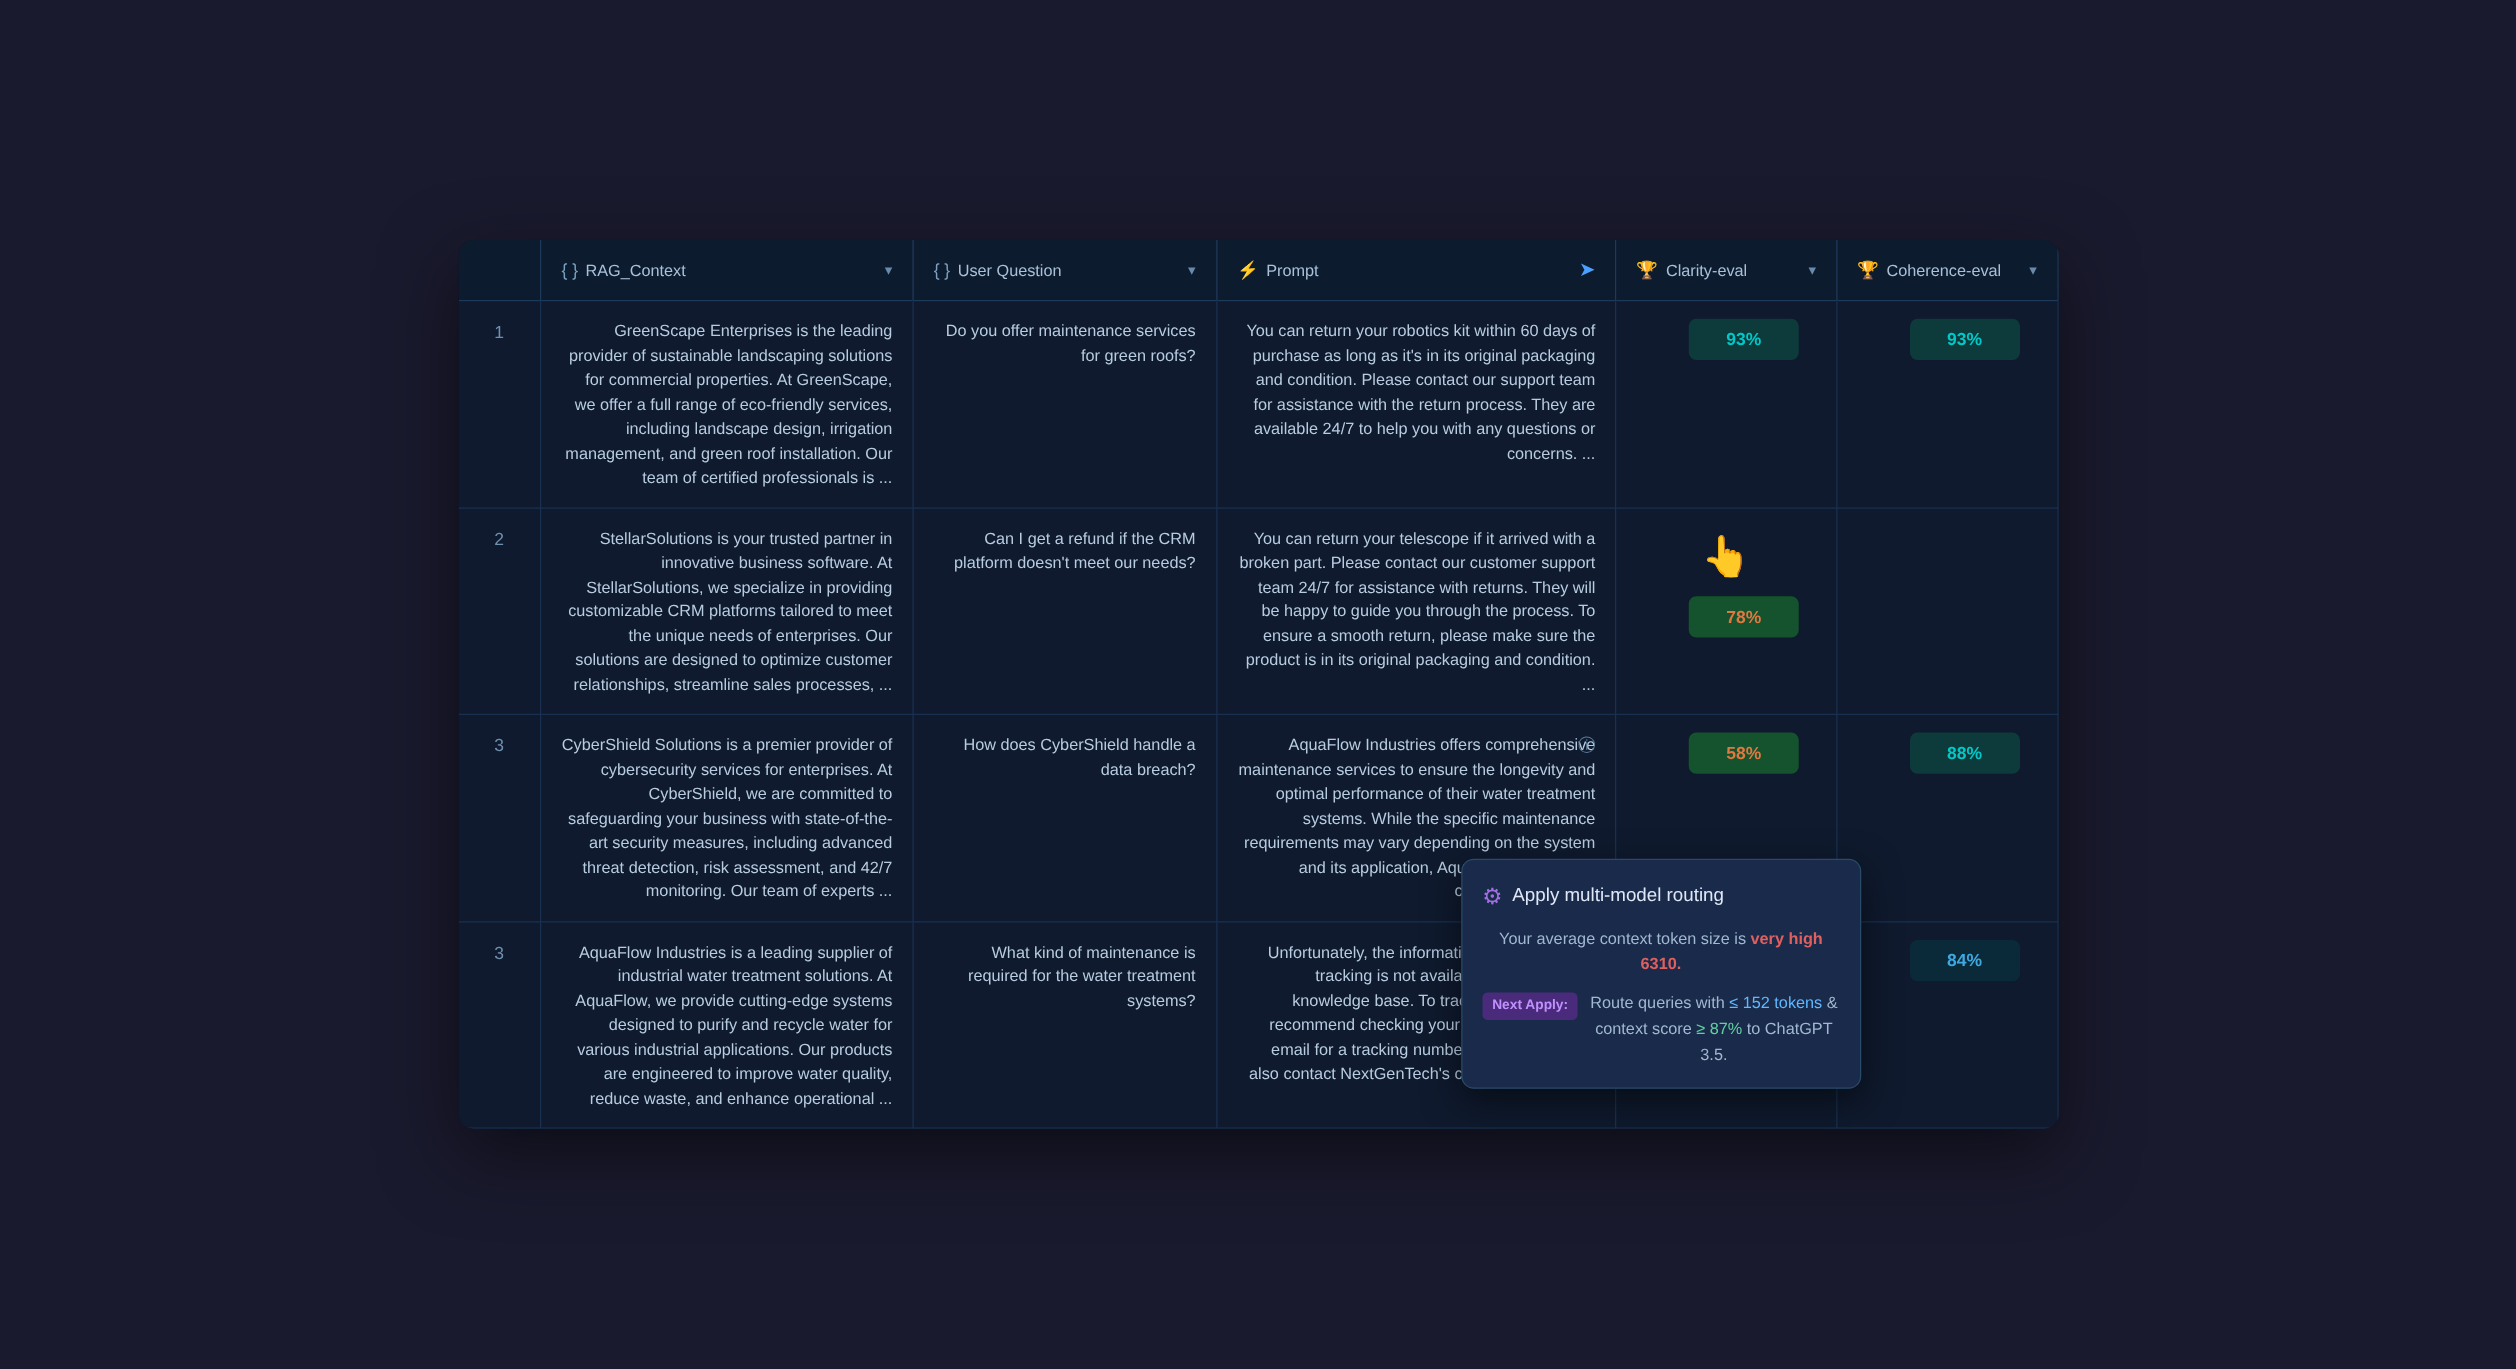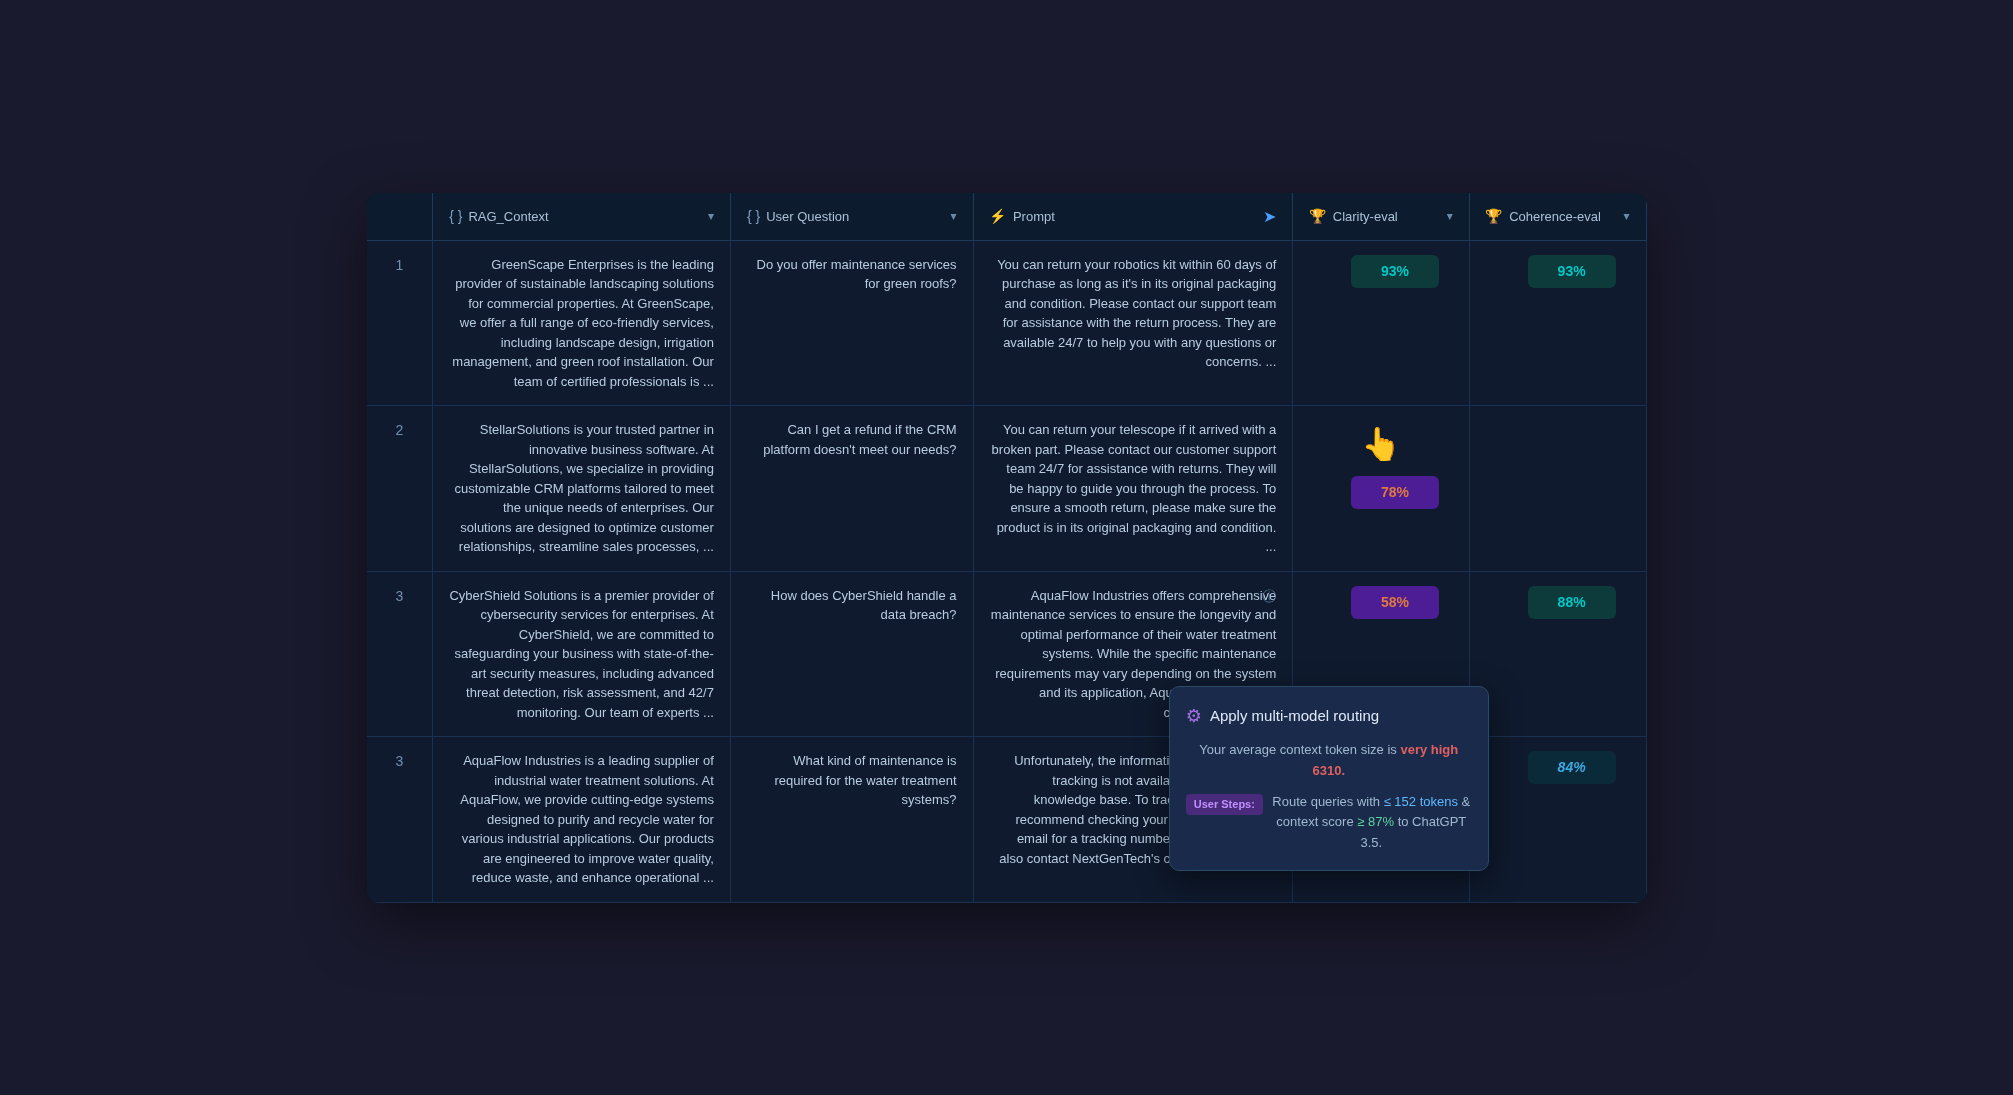--- a/index.html
+++ b/index.html
@@ -88,27 +88,26 @@
       border-radius: 6px;
       font-weight: 600;
       font-size: 14px;
       margin-left: 28px;
     }
     .score-green {
       background: #0d3a3a;
       color: #00c8c8;
     }
     .score-orange {
-      background: #4c1d95;
+      background: #14532d;
       color: #e07840;
     }
     .score-blue {
       background: #0a2a3a;
       color: #40a8e0;
-      font-style: italic;
     }
     .cell-center {
       display: flex;
       align-items: center;
       justify-content: center;
       height: 100%;
     }
     .prompt-cell-wrapper {
       position: relative;
     }
@@ -297,21 +296,21 @@
 
             <div class="tooltip-popup">
               <div class="tooltip-header">
                 <span class="tooltip-icon">⚙</span>
                 <span class="tooltip-title">Apply multi-model routing</span>
               </div>
               <div class="tooltip-body">
                 <span>Your average context token size is </span><span class="highlight">very high 6310.</span>
               </div>
               <div class="tooltip-next-steps">
-                <span class="next-steps-badge">User Steps:</span>
+                <span class="next-steps-badge">Next Apply:</span>
                 <span class="next-steps-text">
                   Route queries with <span class="token-count">≤ 152 tokens</span> &amp; context score <span class="score-val">≥ 87%</span> to ChatGPT 3.5.
                 </span>
               </div>
             </div>
           </td>
           <td class="coherence-col">
           </td>
         </tr>
 

